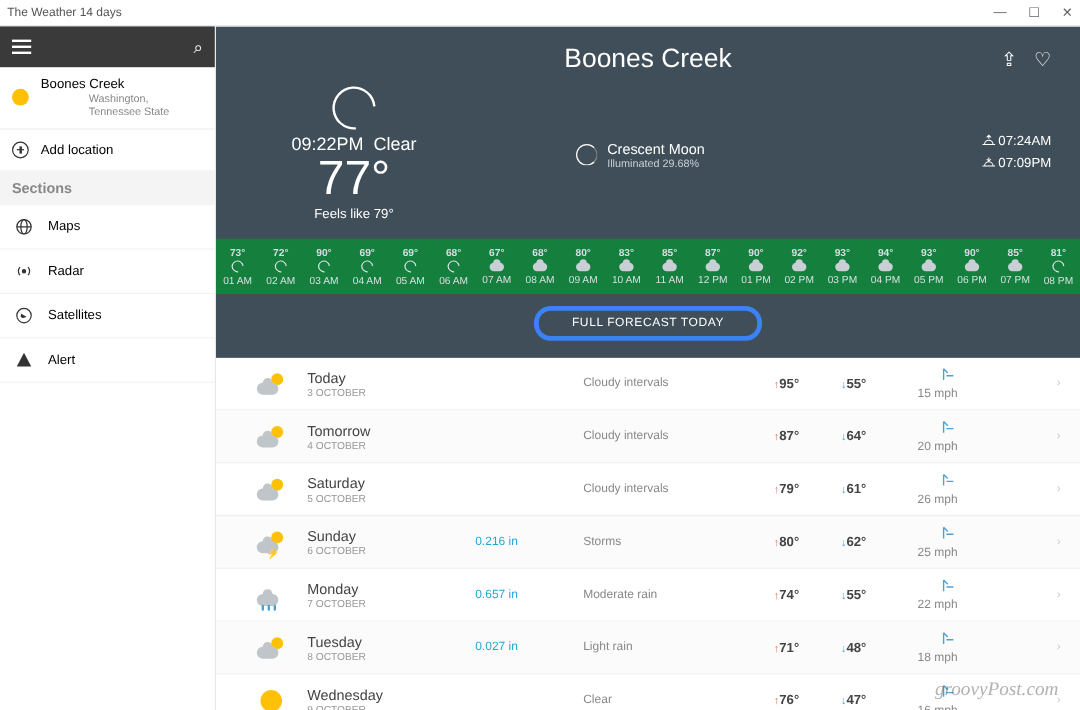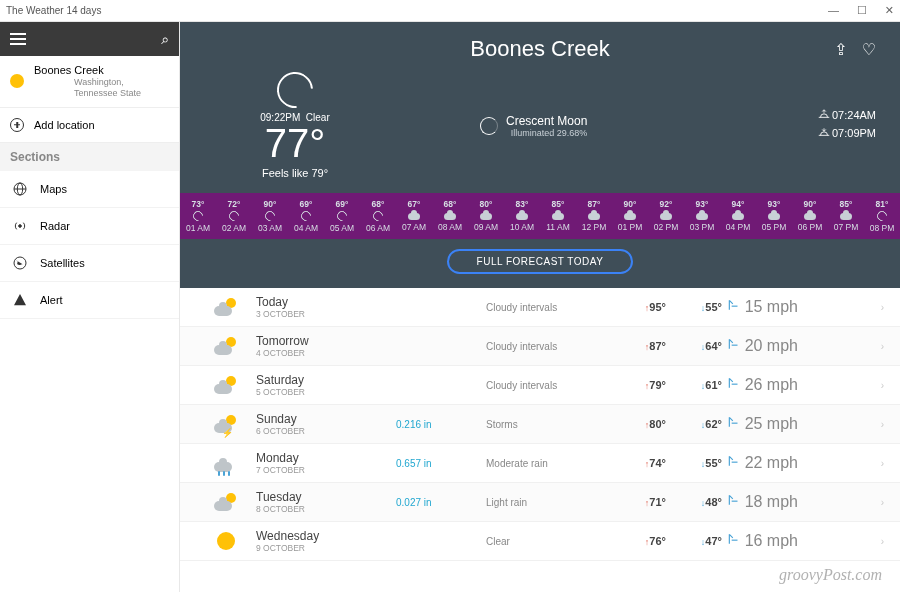--- a/index.html
+++ b/index.html
@@ -23,55 +23,55 @@
   .add-icon::after { top: 3px; bottom: 3px; left: 50%; width: 1.5px; transform: translateX(-50%); }
   .section-hdr { background: #f4f4f4; color: #888; font-size: 12px; font-weight: 600; padding: 7px 10px; }
   .sb-item { display: flex; align-items: center; gap: 12px; padding: 10px 12px; font-size: 11px; border-bottom: 1px solid #f2f2f2; cursor: pointer; }
   .sb-item svg, .sb-item .ic { width: 16px; height: 16px; flex: none; }
   .main { flex: 1; display: flex; flex-direction: column; background: #fff; overflow: hidden; }
   .hero { background: #3f4e58; color: #fff; padding: 10px 0 0 0; }
   .hero-title { text-align: center; font-size: 22px; font-weight: 300; padding: 4px 0 10px 0; }
   .hero-body { display: flex; align-items: center; padding: 0 24px 14px 30px; position: relative; }
   .hb-left { display: flex; flex-direction: column; align-items: center; width: 170px; }
   .moon-big { width: 36px; height: 36px; border: 2px solid #fff; border-radius: 50%; border-right-color: transparent; transform: rotate(40deg); margin-bottom: 4px; }
-  .time-row { font-size: 10px; margin-bottom: 0; }
+  .time-row { font-size: 15px; margin-bottom: 0; }
   .big-temp { font-size: 40px; font-weight: 300; line-height: 1; }
   .feels { font-size: 11px; margin-top: 4px; }
-  .hb-mid { display: flex; align-items: center; gap: 8px; margin-left: 100px; text-align: right; }
+  .hb-mid { display: flex; align-items: center; gap: 8px; margin-left: 100px; }
   .phase-ic { width: 18px; height: 18px; border: 1.5px solid #fff; border-radius: 50%; border-right-color: rgba(255,255,255,0.3); }
   .phase-txt { font-size: 12px; }
   .phase-txt .sub { font-size: 9px; color: #c8d0d6; }
   .hb-right { margin-left: auto; font-size: 11px; }
   .hb-right .row { display: flex; align-items: center; gap: 1px; margin-bottom: 4px; }
   .sun-ic { width: 14px; height: 14px; }
   .hero-actions { position: absolute; top: -32px; right: 24px; display: flex; gap: 14px; font-size: 16px; }
-  .hourly { background: #701a75; display: flex; padding: 6px 0; justify-content: center; }
+  .hourly { background: #15803d; display: flex; padding: 6px 0; justify-content: center; }
   .hour { flex: 1; text-align: center; color: #d7dfe4; font-size: 8.5px; }
   .hour .t { font-weight: 600; }
   .hour .moon-ic { width: 10px; height: 10px; border: 1px solid #d7dfe4; border-radius: 50%; border-right-color: transparent; transform: rotate(40deg); margin: 2px auto; }
   .hour .cloud-ic { display: inline-block; width: 12px; height: 7px; background: #c8d0d6; border-radius: 6px; position: relative; margin-top: 4px; }
   .hour .cloud-ic::before { content: ""; position: absolute; width: 6px; height: 6px; background: #c8d0d6; border-radius: 50%; top: -3px; left: 3px; }
   .full-btn-row { background: #3f4e58; text-align: center; padding: 10px 0 14px 0; }
-  .full-btn { display: inline-block; border: 2px solid #3b82f6; color: #fff; font-size: 10px; padding: 5px 28px; border-radius: 14px; cursor: pointer; letter-spacing: 0.5px; }
+  .full-btn { display: inline-block; border: 4px solid #3b82f6; color: #fff; font-size: 10px; padding: 5px 28px; border-radius: 14px; cursor: pointer; letter-spacing: 0.5px; }
   .forecast { flex: 1; overflow: hidden; }
   .frow { display: flex; align-items: center; padding: 7px 16px; border-bottom: 1px solid #f0f0f0; font-size: 11px; color: #444; cursor: pointer; }
   .frow:nth-child(even) { background: #fbfbfb; }
   .fic { width: 60px; display: flex; justify-content: center; font-size: 18px; }
   .fday { width: 140px; }
   .fday .d { font-weight: 400; font-size: 12px; }
   .fday .dt { font-size: 8.5px; color: #999; }
   .fprecip { width: 90px; color: #22a7d0; font-size: 10px; }
   .fdesc { width: 130px; color: #888; font-size: 10px; }
   .fhi { width: 50px; text-align: right; }
   .fhi .ar { color: #e06c5c; font-size: 9px; }
   .fhi .v { font-weight: 600; margin-top: 24px; }
   .flo { width: 56px; text-align: right; }
   .flo .ar { color: #4aa3d6; font-size: 9px; }
   .flo .v { font-weight: 600; }
-  .fwind { width: 76px; display: flex; align-items: flex-start; justify-content: flex-end; gap: 4px; color: #888; font-size: 16px; }
+  .fwind { width: 76px; display: flex; align-items: flex-end; justify-content: flex-end; gap: 4px; color: #888; font-size: 10px; flex-direction: column; }
   .fwind svg { width: 14px; height: 14px; }
   .chev { margin-left: auto; color: #ccc; font-size: 10px; }
   .wic-suncloud { position: relative; width: 24px; height: 18px; }
   .wic-suncloud .s { width: 10px; height: 10px; background: #ffc107; border-radius: 50%; position: absolute; right: 2px; top: 0; }
   .wic-suncloud .c { width: 18px; height: 10px; background: #bfc5c9; border-radius: 8px; position: absolute; left: 0; bottom: 0; }
   .wic-suncloud .c::before { content:""; position:absolute; width:8px; height:8px; background:#bfc5c9; border-radius:50%; top:-4px; left:5px; }
   .wic-rain .drop { position: absolute; width: 2px; height: 5px; background: #4aa3d6; border-radius: 1px; bottom: -4px; }
   .wic-storm .bolt { position: absolute; left: 8px; bottom: -5px; color: #ffc107; font-size: 9px; }
   .watermark { position: absolute; right: 18px; bottom: 8px; font-family: Georgia, serif; font-style: italic; font-size: 16px; color: rgba(100,100,100,0.5); pointer-events: none; }
 </style>

